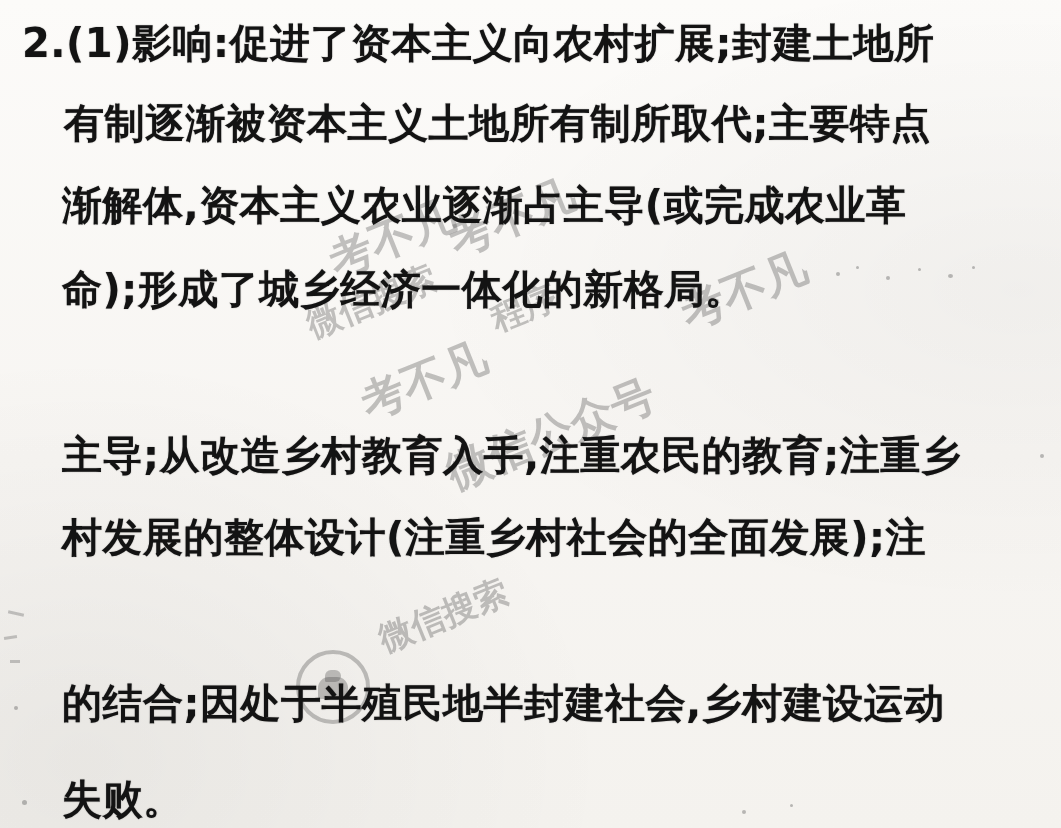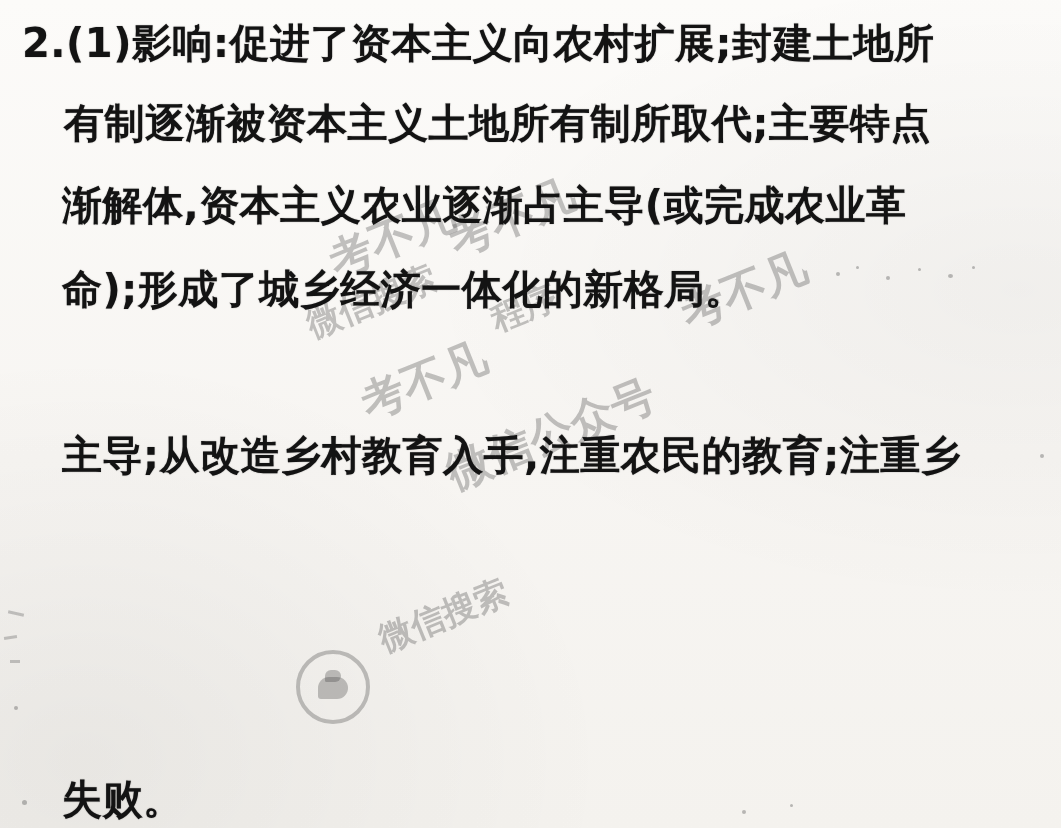--- a/index.html
+++ b/index.html
@@ -111,20 +111,22 @@
     <div class="wm mid" style="left:372px; top:620px; transform: rotate(-22deg);">微信搜索</div>
     <div class="wm-logo" style="left:296px; top:650px;"></div>
   </div>
 
   <div id="content">
     <div class="line" style="left:22px; top:16px;">2.(1)影响:促进了资本主义向农村扩展;封建土地所</div>
     <div class="line" style="left:64px; top:96px;">有制逐渐被资本主义土地所有制所取代;主要特点</div>
     <div class="line" style="left:62px; top:178px;">渐解体,资本主义农业逐渐占主导(或完成农业革</div>
     <div class="line" style="left:62px; top:262px;">命);形成了城乡经济一体化的新格局。</div>
     <div class="line" style="left:62px; top:428px;">主导;从改造乡村教育入手,注重农民的教育;注重乡</div>
+    <div class="line" style="left:62px; top:510px;">村发展的整体设计(注重乡村社会的全面发展);注</div>
+    <div class="line" style="left:62px; top:676px;">的结合;因处于半殖民地半封建社会,乡村建设运动</div>
     <div class="line" style="left:62px; top:772px;">失败。</div>
   </div>
 
   <div>
     <div class="edge-mark" style="left:8px; top:612px; width:16px; height:3px; transform:rotate(12deg);"></div>
     <div class="edge-mark" style="left:4px; top:636px; width:13px; height:3px; transform:rotate(-8deg);"></div>
     <div class="edge-mark" style="left:10px; top:660px; width:10px; height:3px;"></div>
     <div class="speck" style="left:14px; top:706px; width:4px; height:4px;"></div>
     <div class="speck" style="left:22px; top:800px; width:5px; height:5px;"></div>
     <div class="speck" style="left:836px; top:272px; width:4px; height:4px;"></div>

